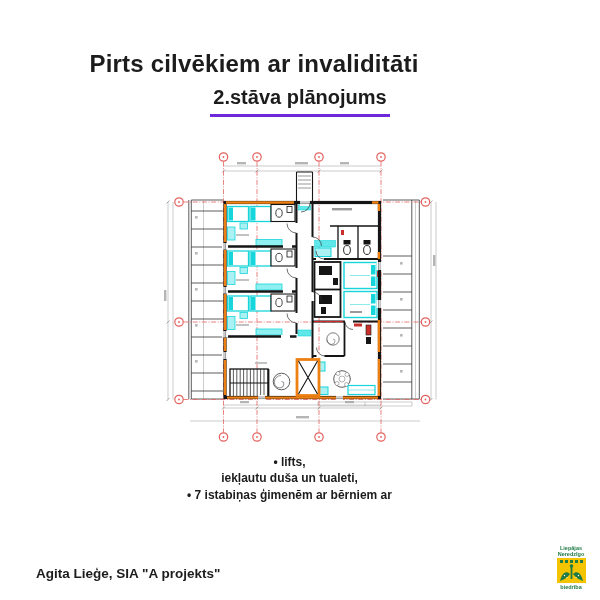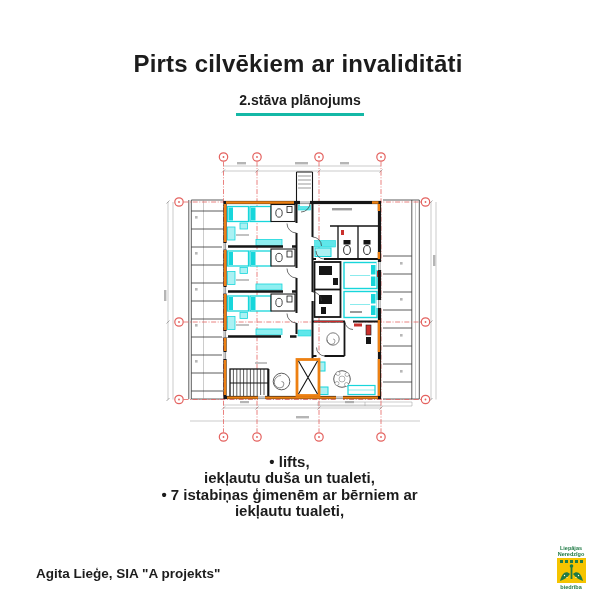--- a/index.html
+++ b/index.html
@@ -2,31 +2,31 @@
 <html><head>
 <meta charset="utf-8">
 <style>
   html,body{margin:0;padding:0;}
   body{
     width:600px;height:600px;background:#ffffff;position:relative;
     font-family:"Liberation Sans",sans-serif;color:#1c1c1c;overflow:hidden;
   }
   .title{
     position:absolute;top:50px;left:0;width:508px;text-align:center;
-    font-size:24px;font-weight:700;letter-spacing:.2px;padding-left:44px;
+    font-size:24px;font-weight:700;letter-spacing:.2px;
   }
   .subtitle-wrap{position:absolute;top:86px;left:0;width:600px;text-align:center;}
   .subtitle{
-    display:inline-block;font-size:14px;font-weight:700;
-    padding:0 3px 5px 3px;border-bottom:3px solid #14b8a6;margin-top:6px;
+    display:inline-block;font-size:20px;font-weight:700;
+    padding:0 3px 5px 3px;border-bottom:3px solid #6d28d9;
   }
   .plan{position:absolute;left:158px;top:140px;width:284px;height:320px;}
   .features{
     position:absolute;top:454px;left:0;width:579px;text-align:center;
-    font-size:15px;font-weight:700;line-height:16.4px;
+    font-size:12px;font-weight:700;line-height:16.4px;
   }
   .footer-author{
     position:absolute;left:36px;top:566px;font-size:13.5px;font-weight:700;
   }
   .logo{
     position:absolute;left:551px;top:545px;width:40px;text-align:center;
     color:#1F7A45;font-weight:700;font-size:5.5px;line-height:6px;
   }
   .logo-square{width:29px;height:25px;margin:1px auto;background:#F5C400;}
 </style>
@@ -340,21 +340,20 @@
       <rect x="236" y="279" width="13" height="2"></rect>
     <rect x="236" y="324" width="13" height="2"></rect>
       <rect x="255" y="362" width="12" height="2"></rect>
   </g>
 </svg>
 
 <div class="features">
   <div>• lifts,</div>
   <div>iekļautu duša un tualeti,</div>
   <div>• 7 istabiņas ģimenēm ar bērniem ar</div>
-  <div>iekļautu tualeti,</div>
 </div>
 
 <div class="footer-author">Agita Lieģe, SIA "A projekts"</div>
 
 <div class="logo">
   <div>Liepājas</div>
   <div>Neredzīgo</div>
   <div class="logo-square">
     <svg viewBox="0 0 29 25" width="29" height="25" xmlns="http://www.w3.org/2000/svg">
       <g fill="#1F7A45">

